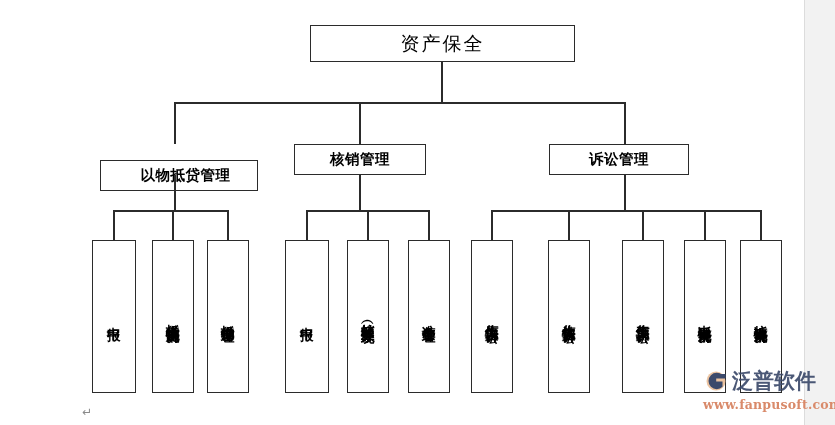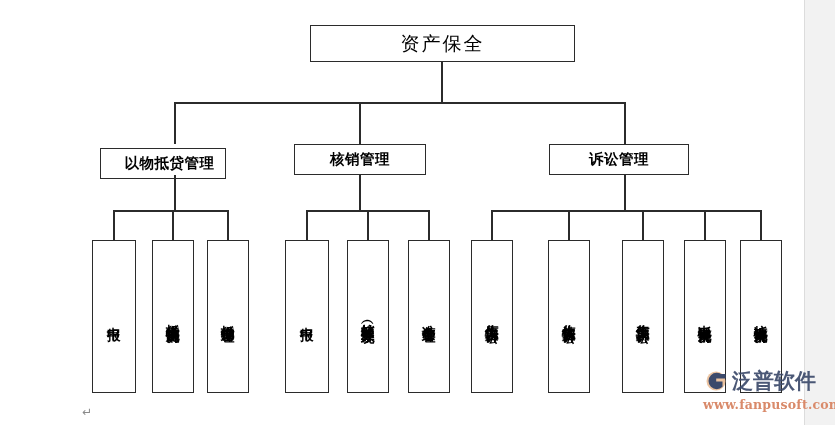--- a/index.html
+++ b/index.html
@@ -133,21 +133,21 @@
     <div class="box box-root" style="left:310px; top:25px; width:265px; height:37px;">
       <span>资产保全</span>
     </div>
 
     <div class="line line-v" style="left:441px; top:62px; height:41px;"></div>
     <div class="line line-h" style="left:174px; top:102px; width:450px;"></div>
     <div class="line line-v" style="left:174px; top:102px; height:42px;"></div>
     <div class="line line-v" style="left:359px; top:102px; height:42px;"></div>
     <div class="line line-v" style="left:624px; top:102px; height:42px;"></div>
 
-    <div class="box box-l2" style="left:100px; top:148px; width:126px; height:31px;padding-left:13px;">
+    <div class="box box-l2" style="left:100px; top:160px; width:158px; height:31px;padding-left:13px;">
       <span>以物抵贷管理</span>
     </div>
 
     <div class="box box-l2" style="left:294px; top:144px; width:132px; height:31px;">
       <span>核销管理</span>
     </div>
 
     <div class="box box-l2" style="left:549px; top:144px; width:140px; height:31px;">
       <span>诉讼管理</span>
     </div>

